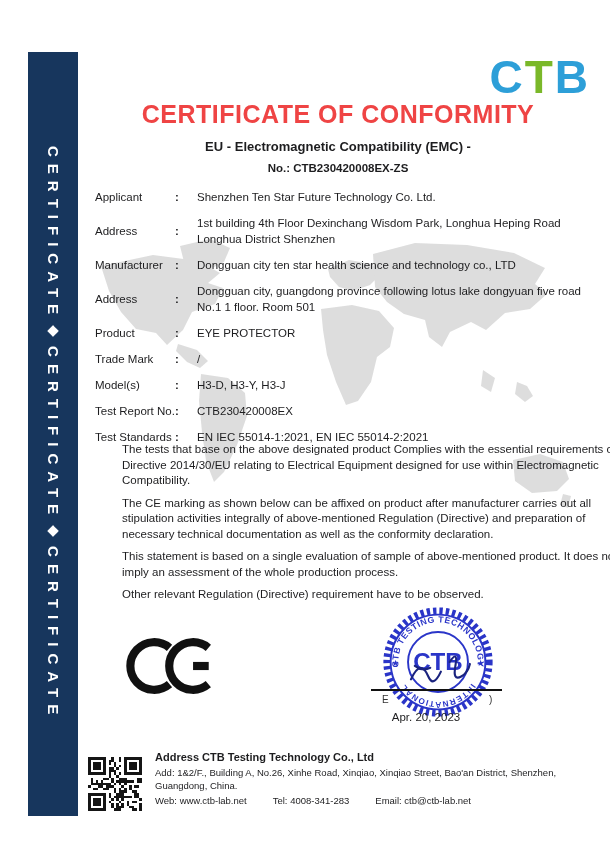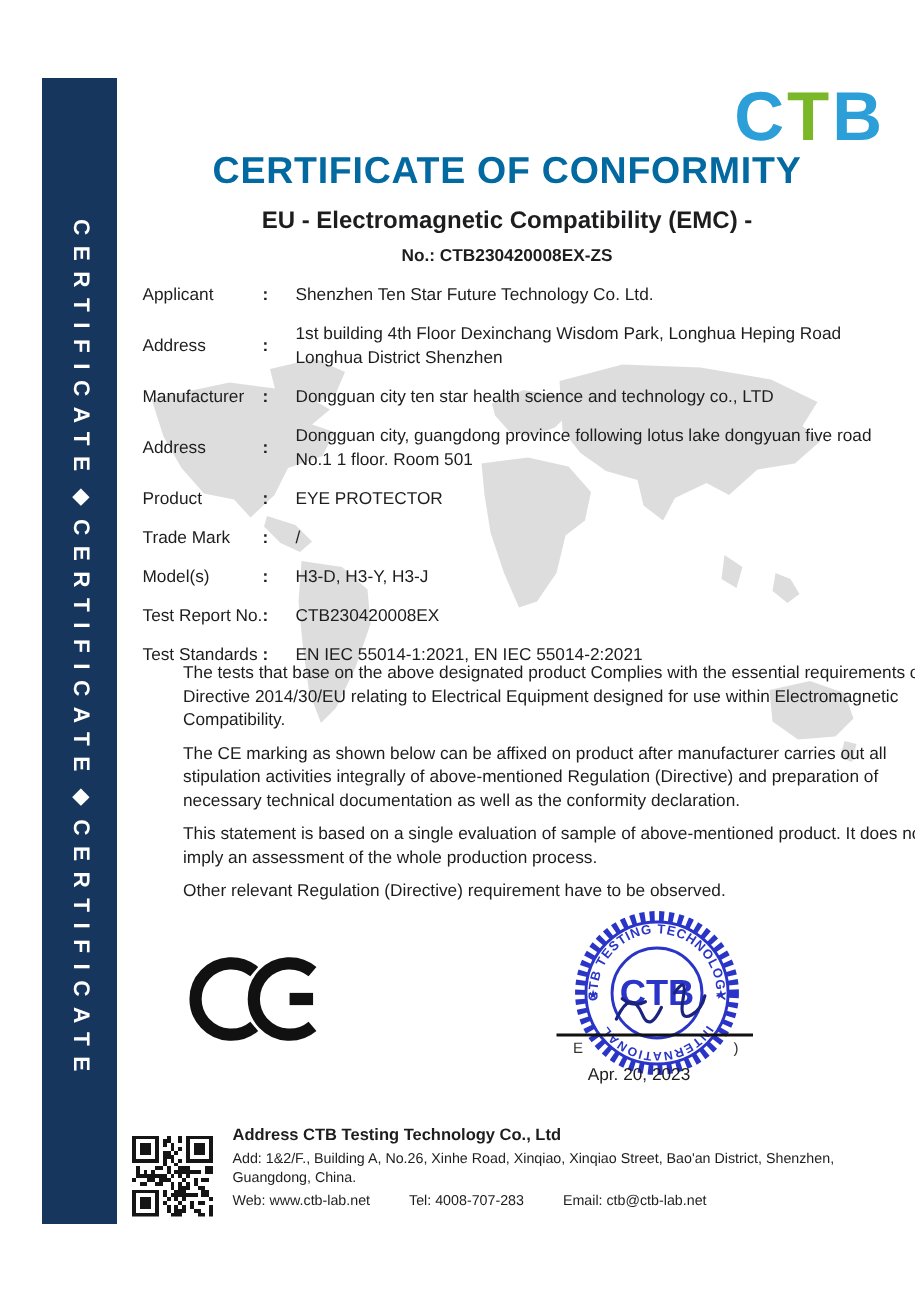--- a/index.html
+++ b/index.html
@@ -14,22 +14,22 @@
                letter-spacing:7px;color:#ffffff;white-space:nowrap;overflow:hidden;
                max-height:760px;}
 
   
   .logo{right:20px;top:50px;font-weight:bold;font-size:46px;letter-spacing:2px;z-index:3;}
   .logo .c,.logo .b{color:#2D9FD8;}
   .logo .t{color:#7AB829;}
 
   
   .hdr{left:82px;top:100px;width:512px;text-align:center;z-index:3;}
-  .title{font-size:25px;font-weight:bold;letter-spacing:0.5px;color:#0369a1;}
-  .subtitle{margin-top:10px;font-size:16px;font-weight:bold;}
+  .title{font-size:25px;font-weight:bold;letter-spacing:0.5px;color:#ef4444;}
+  .subtitle{margin-top:10px;font-size:13px;font-weight:bold;}
   .certno{margin-top:8px;font-size:11.5px;font-weight:bold;}
 
   
   .map{left:85px;top:232px;width:520px;height:335px;z-index:1;pointer-events:none;opacity:.8;}
 
   
   .fields{left:95px;top:189px;width:505px;z-index:3;}
   .frow{display:flex;align-items:center;margin-bottom:10px;}
   .flabel{width:80px;font-weight:normal;font-size:11.5px;flex:none;}
   .fcolon{width:22px;font-weight:bold;font-size:11.5px;flex:none;text-align:left;}
@@ -403,16 +403,16 @@
     <rect x="12" y="20" width="1" height="1" fill="#151515"></rect>
     <rect x="17" y="20" width="1" height="1" fill="#151515"></rect>
     <rect x="18" y="20" width="1" height="1" fill="#151515"></rect>
     <rect x="20" y="20" width="1" height="1" fill="#151515"></rect>
   </svg>
 <div class="abs foot">
   <div class="fco">Address CTB Testing Technology Co., Ltd</div>
   <div class="faddr">Add: 1&amp;2/F., Building A, No.26, Xinhe Road, Xinqiao, Xinqiao Street, Bao'an District, Shenzhen, Guangdong, China.</div>
   <div class="fcontact">
     <span>Web: www.ctb-lab.net</span>
-    <span>Tel: 4008-707-283</span>
+    <span>Tel: 4008-341-283</span>
     <span>Email: ctb@ctb-lab.net</span>
   </div>
 </div>
 
 </body></html>

